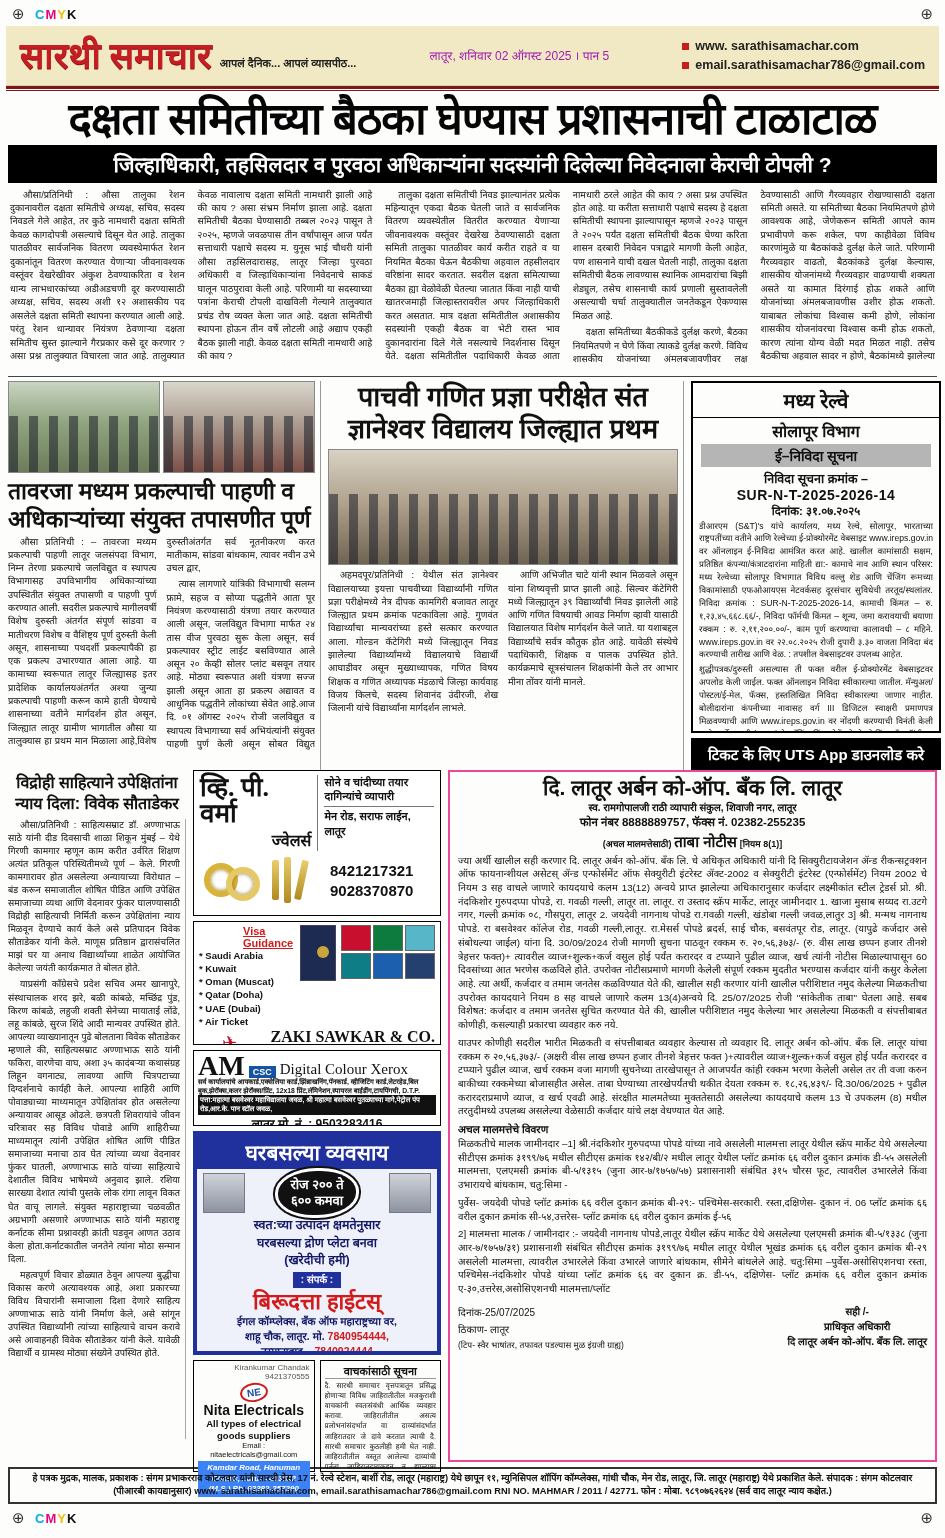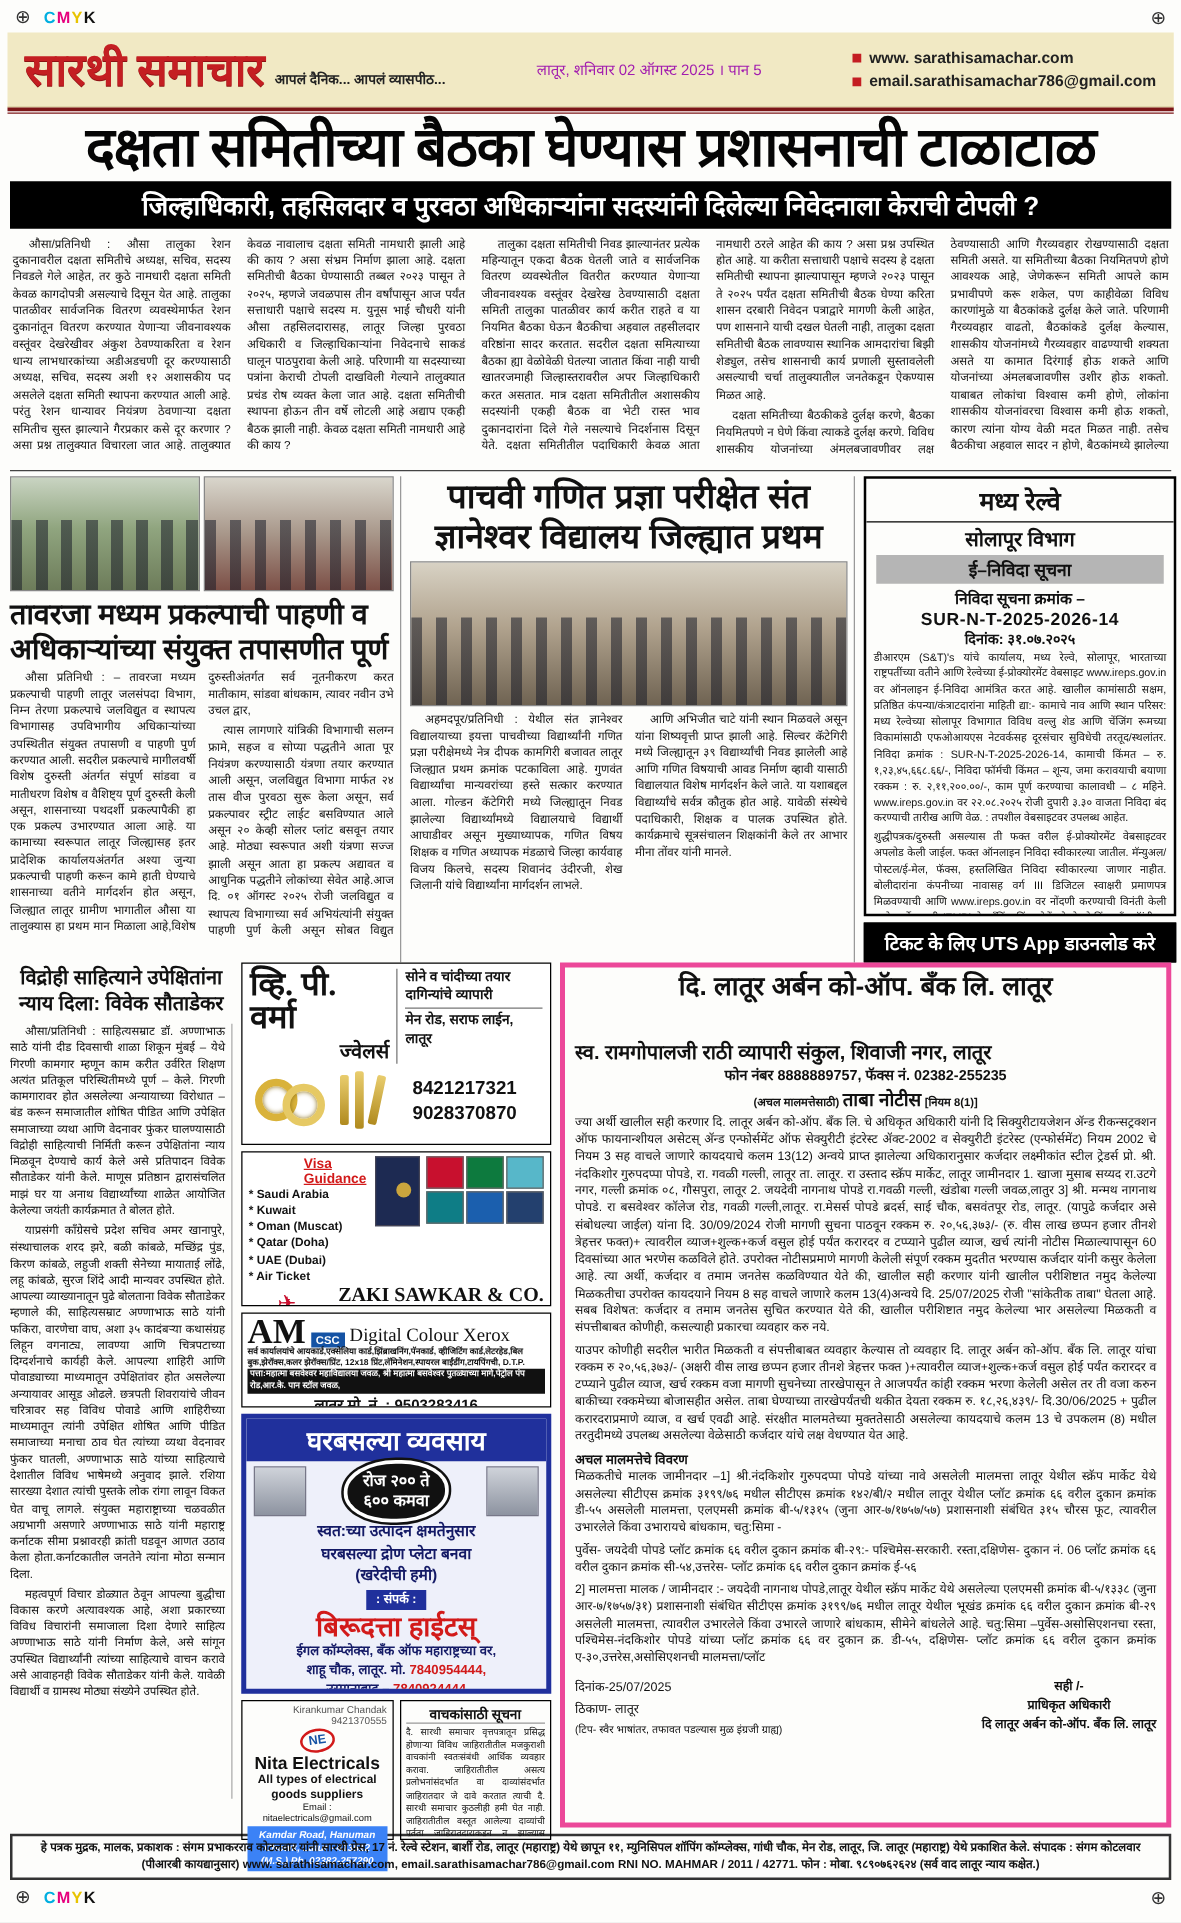--- a/index.html
+++ b/index.html
@@ -120,23 +120,23 @@
   .ne-logo{display:inline-block;border:2px solid #d21a1a;border-radius:50%;color:#1553a4;
            font-weight:bold;font-size:10px;padding:2px 5px;transform:rotate(-8deg);}
   .nita-brand{font-size:14px;font-weight:bold;}
   .nita-l1{font-size:9.5px;font-weight:bold;line-height:1.25;}
   .nita-em{font-size:7.5px;}
   .nita-addr{background:#3b82f6;color:#fff;font-size:8px;font-weight:bold;padding:2px;margin-top:2px;line-height:1.3;font-style:italic;}
   .suchana{flex:1;border:1.5px solid #000;padding:2px 4px;}
   .such-h{text-align:center;font-weight:bold;font-size:11px;border-bottom:1px solid #999;margin-bottom:2px;}
   .such-b{font-size:7.3px;line-height:1.4;text-align:justify;height:88px;overflow:hidden;}
   
-  .bank{border:4px solid #ec4899;padding:4px 8px;height:692px;overflow:hidden;font-size:9.8px;}
+  .bank{border:2px solid #ec4899;padding:4px 8px;height:692px;overflow:hidden;font-size:9.8px;}
   .bank-t{text-align:center;font-size:21px;font-weight:bold;line-height:1.15;}
-  .bank-a{text-align:left;font-size:16px;font-weight:bold;margin-top:28px;}
+  .bank-a{text-align:center;font-size:10px;font-weight:bold;}
   .bank-p{text-align:center;font-size:11.5px;font-weight:bold;}
   .bank-n{text-align:center;margin:2px 0 3px;}
   .bank-n .pre{font-size:9px;font-weight:bold;}
   .bank-n .tt{font-size:15px;font-weight:bold;}
   .bank-n .rl{font-size:9px;font-weight:bold;}
   .bank-body p{margin:0 0 4px;text-align:justify;line-height:1.4;}
   .bank-sched-h{font-weight:bold;font-size:10.5px;margin:1px 0;}
   .bank-sig{display:flex;justify-content:space-between;margin-top:8px;font-size:10px;}
   .bank-sig .r{text-align:center;font-weight:bold;line-height:1.5;}
   .bank-sig .l{line-height:1.7;}

